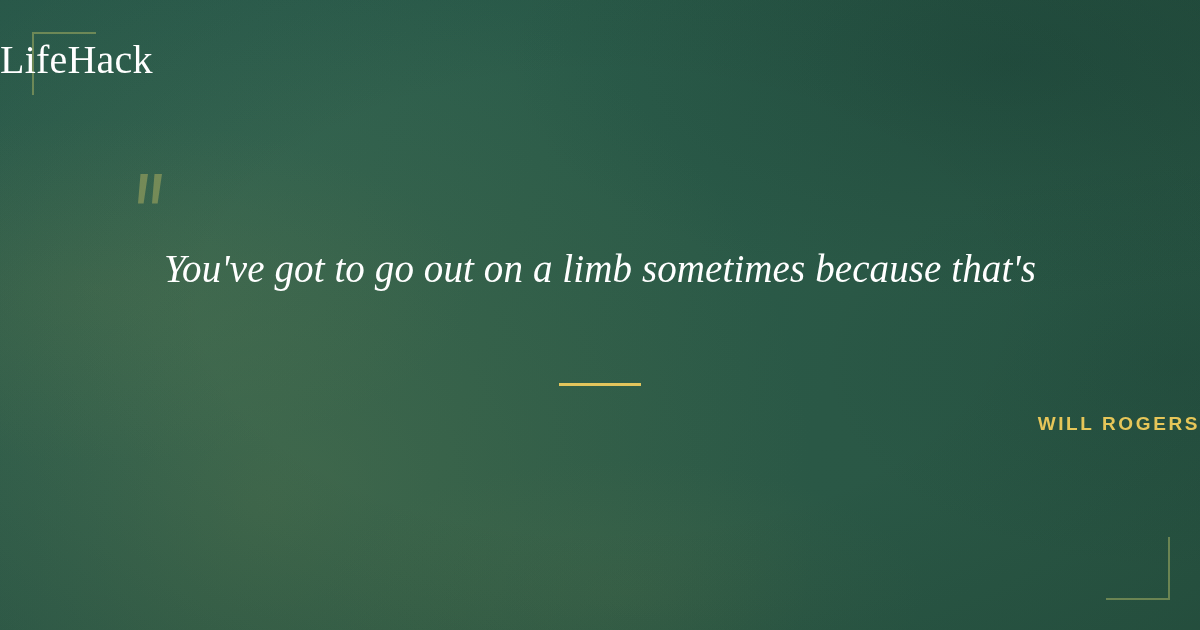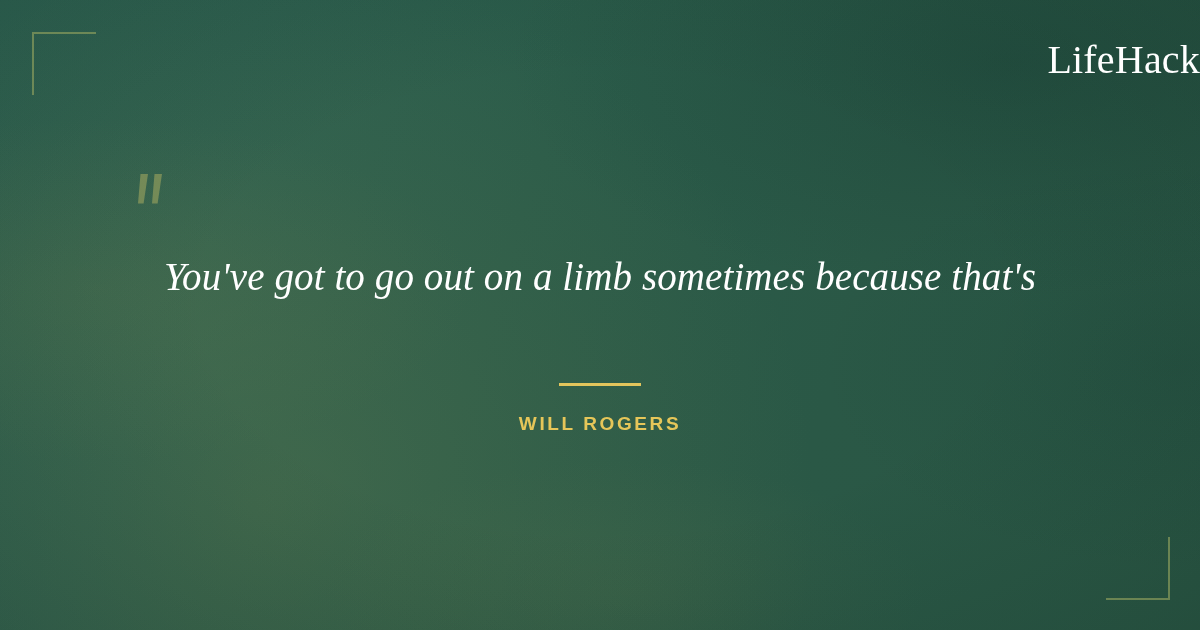--- a/index.html
+++ b/index.html
@@ -75,21 +75,21 @@
     border-right: 2px solid rgba(150,164,96,0.62);
     border-bottom: 2px solid rgba(150,164,96,0.62);
   }
 
   
   .logo {
     position: absolute;
     top: 40px;
     left: 0;
     width: 1200px;
-    text-align: right;
+    text-align: left;
     font-family: "Liberation Serif", "DejaVu Serif", serif;
     font-size: 40px;
     line-height: 1.0;
     color: #ffffff;
     letter-spacing: 0.2px;
   }
 
   
   .quote-mark {
     position: absolute;
@@ -107,40 +107,40 @@
     width: 1000px;
     text-align: center;
   }
   .quote-text {
     font-family: "Liberation Serif", "DejaVu Serif", serif;
     font-style: italic;
     font-size: 39px;
     line-height: 54px;
     color: #ffffff;
     letter-spacing: 0.1px;
-    margin: 12px;
+    margin: 4px;
   }
 
   
   .divider {
     position: absolute;
     left: 559px;
     top: 383px;
     width: 82px;
     height: 3px;
     background: #e3c55c;
   }
 
   
   .author {
     position: absolute;
     left: 0;
     top: 413px;
     width: 1200px;
-    text-align: center;
+    text-align: right;
     font-family: "Liberation Sans", sans-serif;
     font-weight: bold;
     font-size: 19px;
     letter-spacing: 2.6px;
     color: #e6c659;
   }
 </style>
 </head>
 <body>
 

